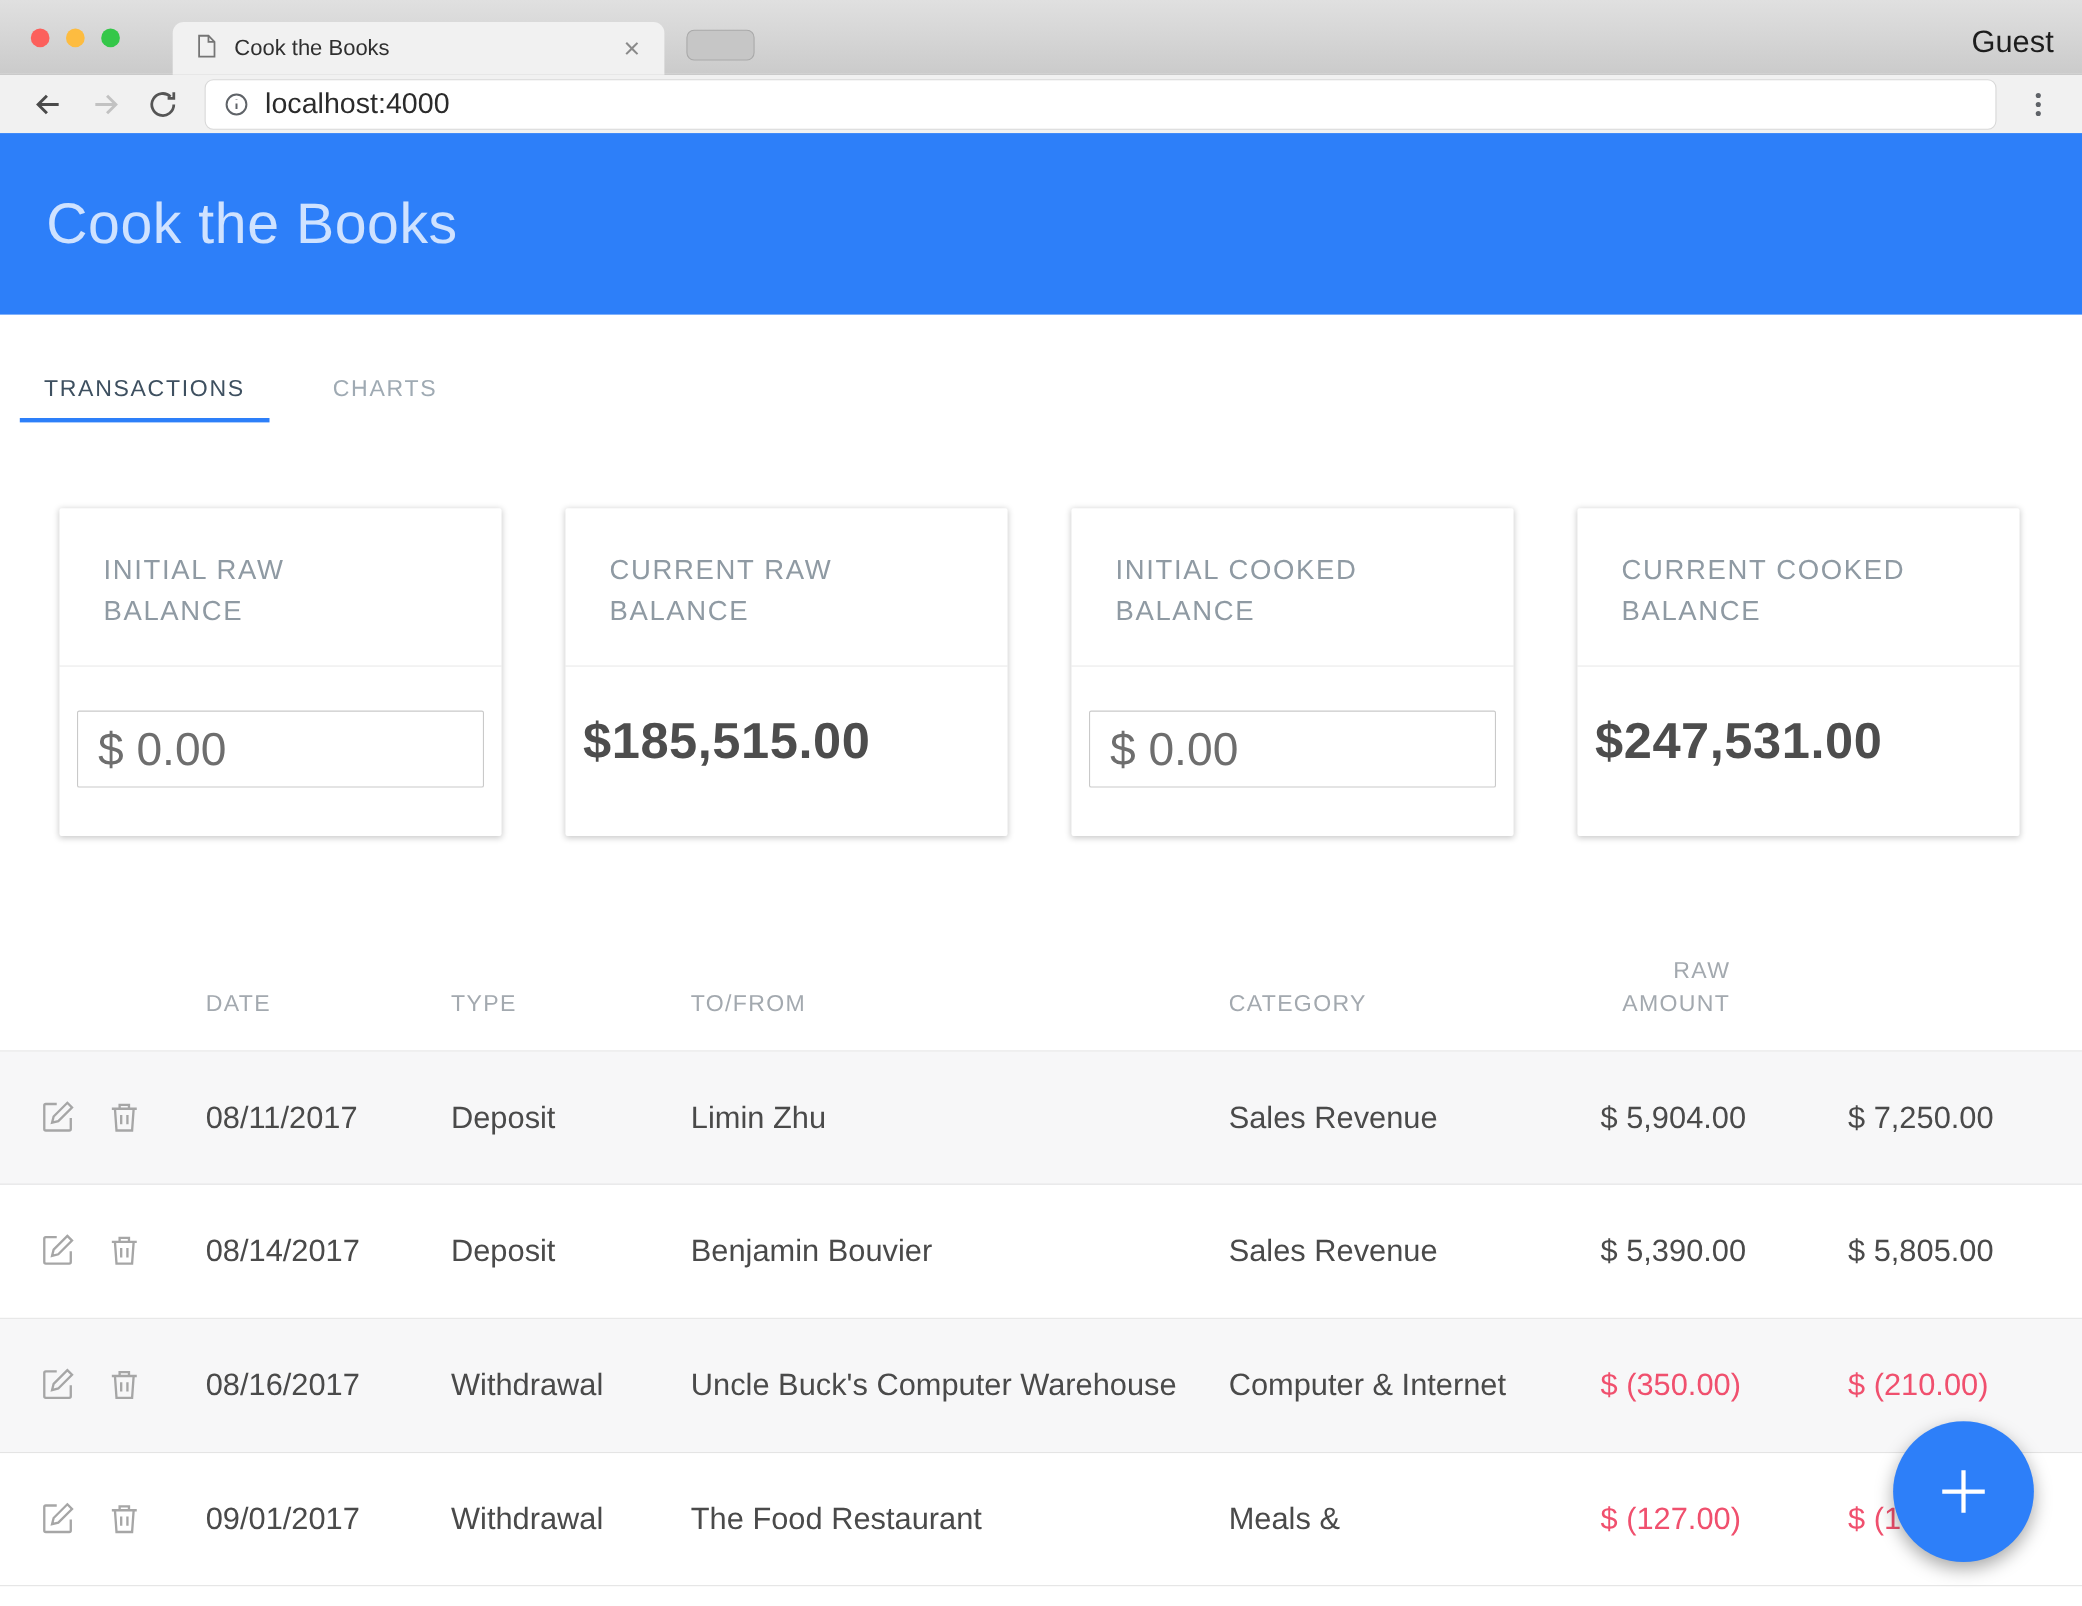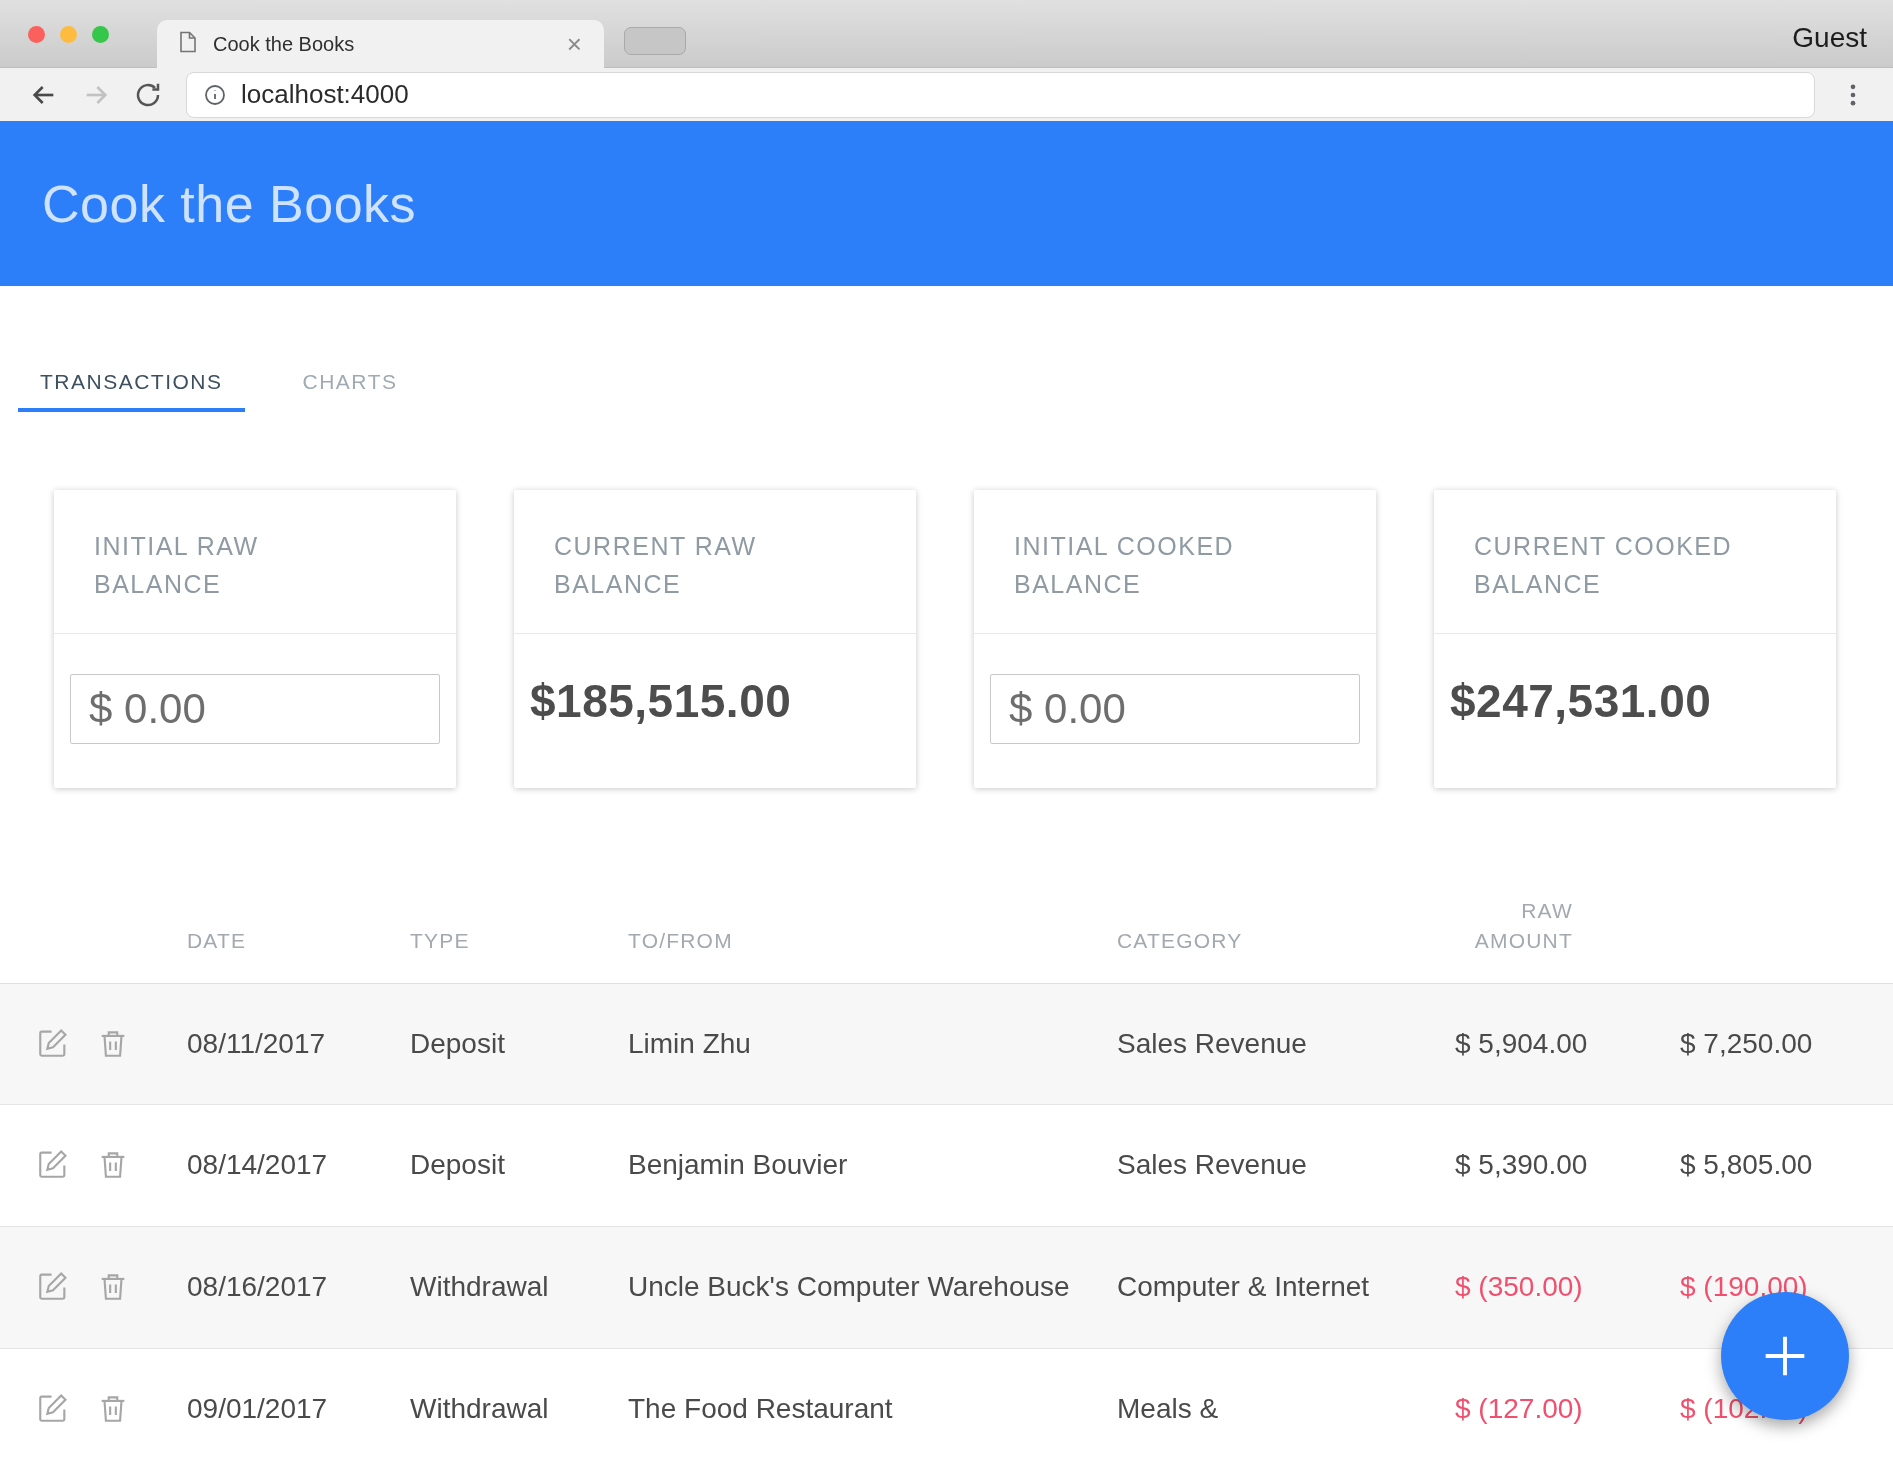--- a/index.html
+++ b/index.html
@@ -24,21 +24,21 @@
   .addressbar{height:53px;background:#f1f1f1;display:flex;align-items:center;padding:0 18px;}
   .nav-btn{width:52px;height:52px;display:flex;align-items:center;justify-content:center;}
   .url-field{flex:1;height:46px;background:#fff;border:1px solid #d8d8d8;border-radius:8px;display:flex;align-items:center;padding:0 16px;margin:0 16px 0 12px;}
   .url-text{font-size:26px;color:#2b2b2b;margin-left:14px;}
   .menu-dots{width:44px;display:flex;justify-content:center;}
 
   
   .app-header{height:165px;background:var(--accent-blue,#2D7FF9);display:flex;align-items:center;padding-left:42px;}
   .app-title{font-size:52px;font-weight:400;color:var(--header-text,#cfe2ff);letter-spacing:.5px;}
 
-  .nav-tabs{display:flex;padding:84px 0 0 18px;}
+  .nav-tabs{display:flex;padding:56px 0 0 18px;}
   .nav-tab{font-size:21px;letter-spacing:1.5px;padding:0 22px 14px;color:#9faab3;cursor:default;}
   .nav-tab.active{color:#3e5060;border-bottom:4px solid var(--accent-blue,#2D7FF9);}
   .nav-tab + .nav-tab{margin-left:36px;padding-bottom:18px;}
 
   .cards{display:flex;margin:78px 54px 0;gap:58px;}
   .card{width:402px;background:#fff;box-shadow:0 1px 6px rgba(0,0,0,.22);border-radius:2px;}
   .card-head{padding:38px 40px 30px;border-bottom:1px solid #e9e9e9;}
   .card-title{display:block;font-size:25px;letter-spacing:1.5px;color:#8f9aa3;line-height:1.5;max-width:260px;}
   .card-body{padding:40px 16px 44px;}
   .card-input{width:100%;height:70px;border:1px solid #c9c9c9;background:#fff;border-radius:2px;font-size:42px;color:#6e6e6e;padding:0 18px;font-family:inherit;}
@@ -250,21 +250,21 @@
             <path d="M6 7l1 14h10l1-14"></path>
             <path d="M10 11v6M14 11v6"></path>
           </svg>
         </span>
     </div>
     <div class="col col-date">08/16/2017</div>
     <div class="col col-type">Withdrawal</div>
     <div class="col col-tofrom">Uncle Buck's Computer Warehouse</div>
     <div class="col col-category">Computer &amp; Internet</div>
     <div class="col col-raw neg">$ (350.00)</div>
-    <div class="col col-cooked neg">$ (190.00)</div>
+    <div class="col col-cooked neg">$ (210.00)</div>
   </div>
 
   <div class="trow">
     <div class="col col-actions">
       <span class="icon-btn">
           <svg width="34" height="34" viewBox="0 0 24 24" fill="none" stroke="#a6a6a6" stroke-width="1.5">
             <path d="M20 13v7a1 1 0 0 1-1 1H4a1 1 0 0 1-1-1V5a1 1 0 0 1 1-1h7"></path>
             <path d="M17.8 3.2l3 3L12 15l-4 1 1-4z"></path>
           </svg>
         </span>

